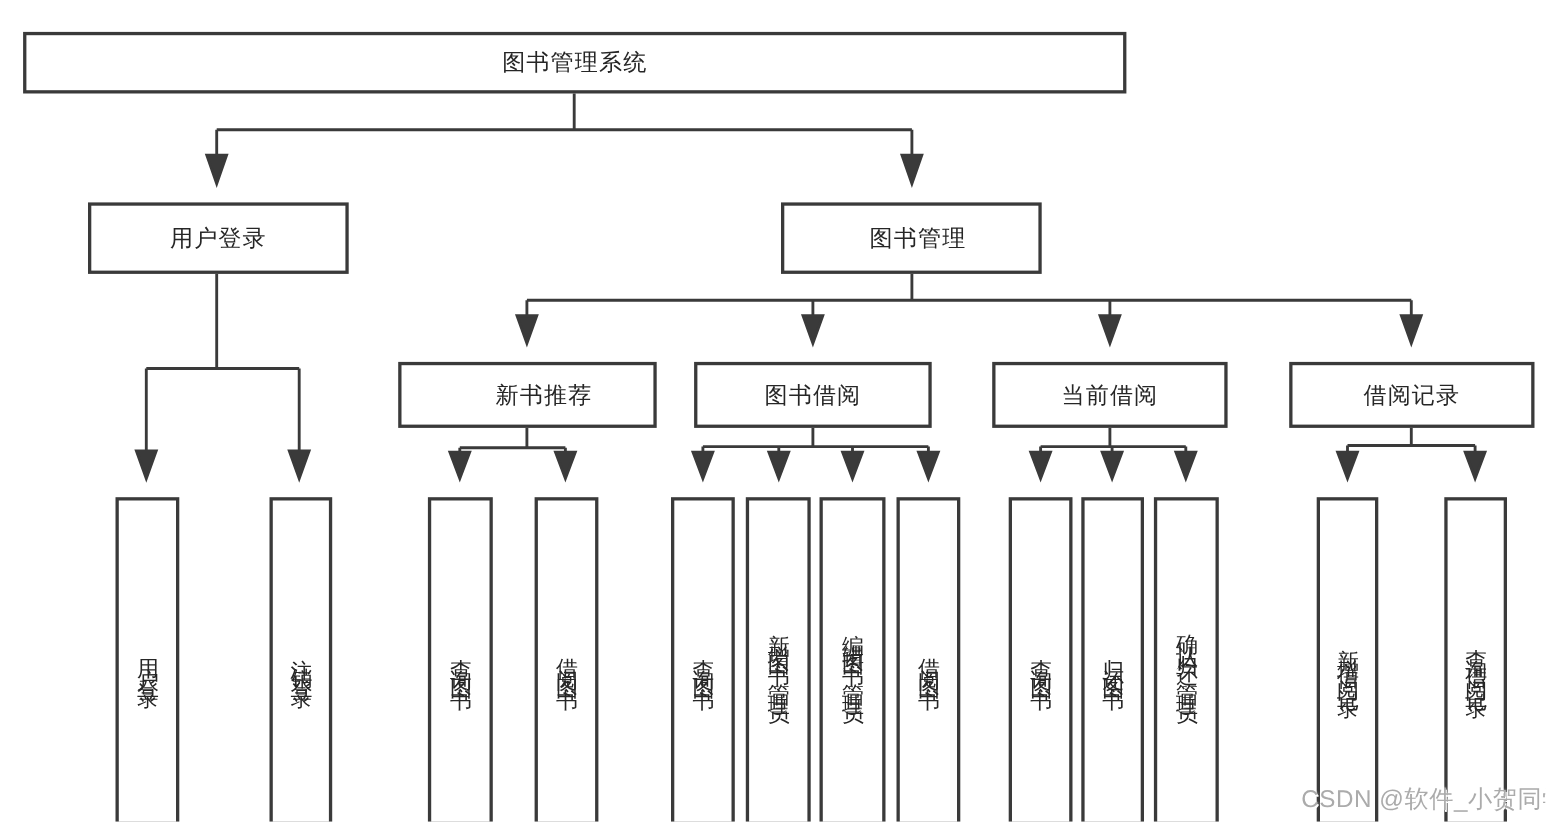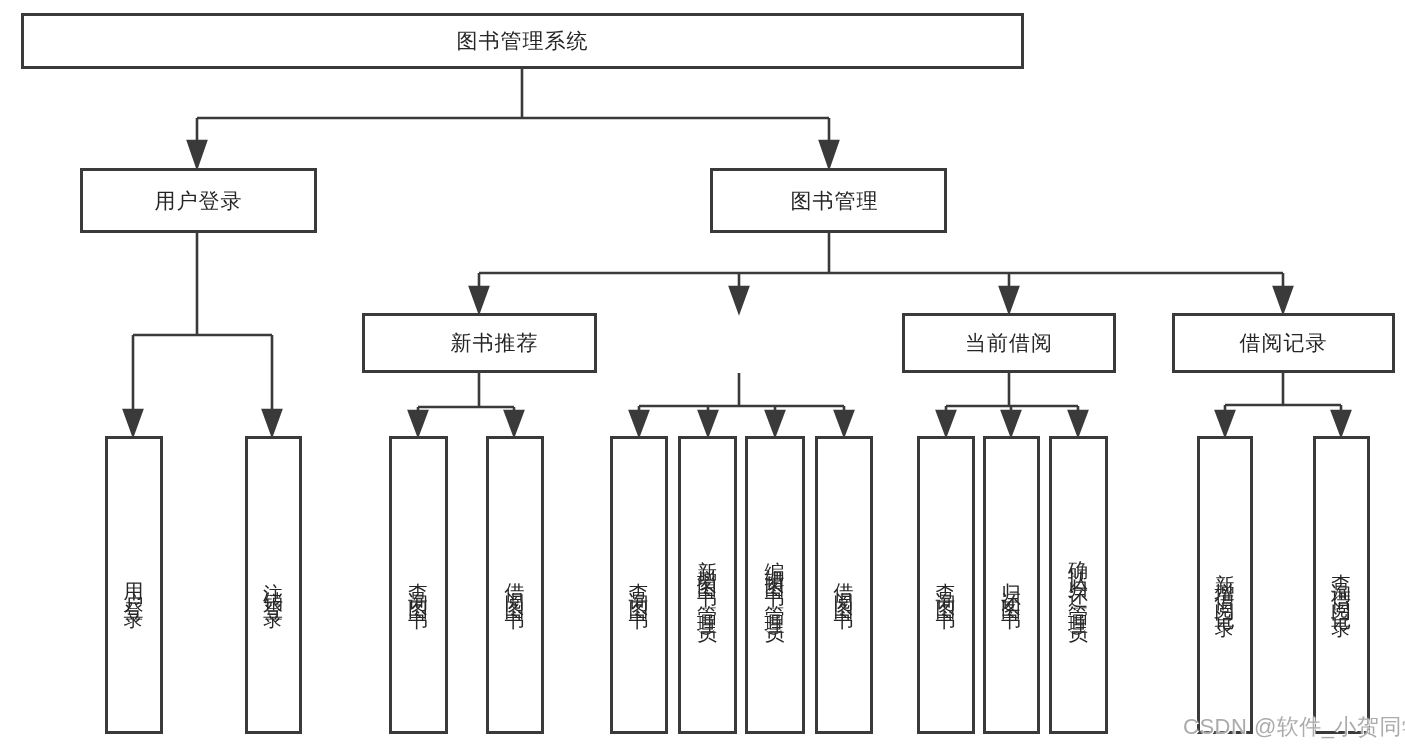--- a/index.html
+++ b/index.html
@@ -17,20 +17,21 @@
     border:3px solid #3a3a3a;
     background:#ffffff;
     display:flex;
     align-items:center;
     justify-content:center;
     color:#262626;
     font-size:21px;
     letter-spacing:1px;
     text-align:center;
     z-index:2;
+    margin-top:16px;
   }
   .leaf{
     writing-mode:vertical-rl;
     font-size:20px;
     letter-spacing:9px;
     line-height:1;
   }
   .leaf span{display:block;}
   .watermark{
     position:absolute;
@@ -107,20 +108,23 @@
   <div class="box" style="left:80px;top:168px;width:237px;height:65px;">
     <span>用户登录</span>
   </div>
   <div class="box" style="left:710px;top:168px;width:237px;height:65px;padding-left:12px;">
     <span>图书管理</span>
   </div>
 
   <div class="box" style="left:362px;top:313px;width:235px;height:60px;padding-left:30px;">
     <span>新书推荐</span>
   </div>
+  <div class="box" style="left:631px;top:313px;width:216px;height:60px;">
+    <span>图书借阅</span>
+  </div>
   <div class="box" style="left:902px;top:313px;width:214px;height:60px;">
     <span>当前借阅</span>
   </div>
   <div class="box" style="left:1172px;top:313px;width:223px;height:60px;">
     <span>借阅记录</span>
   </div>
 
   <div class="box leaf" style="left:105px;top:436px;width:58px;height:298px;">
     <span>用户登录</span>
   </div>

